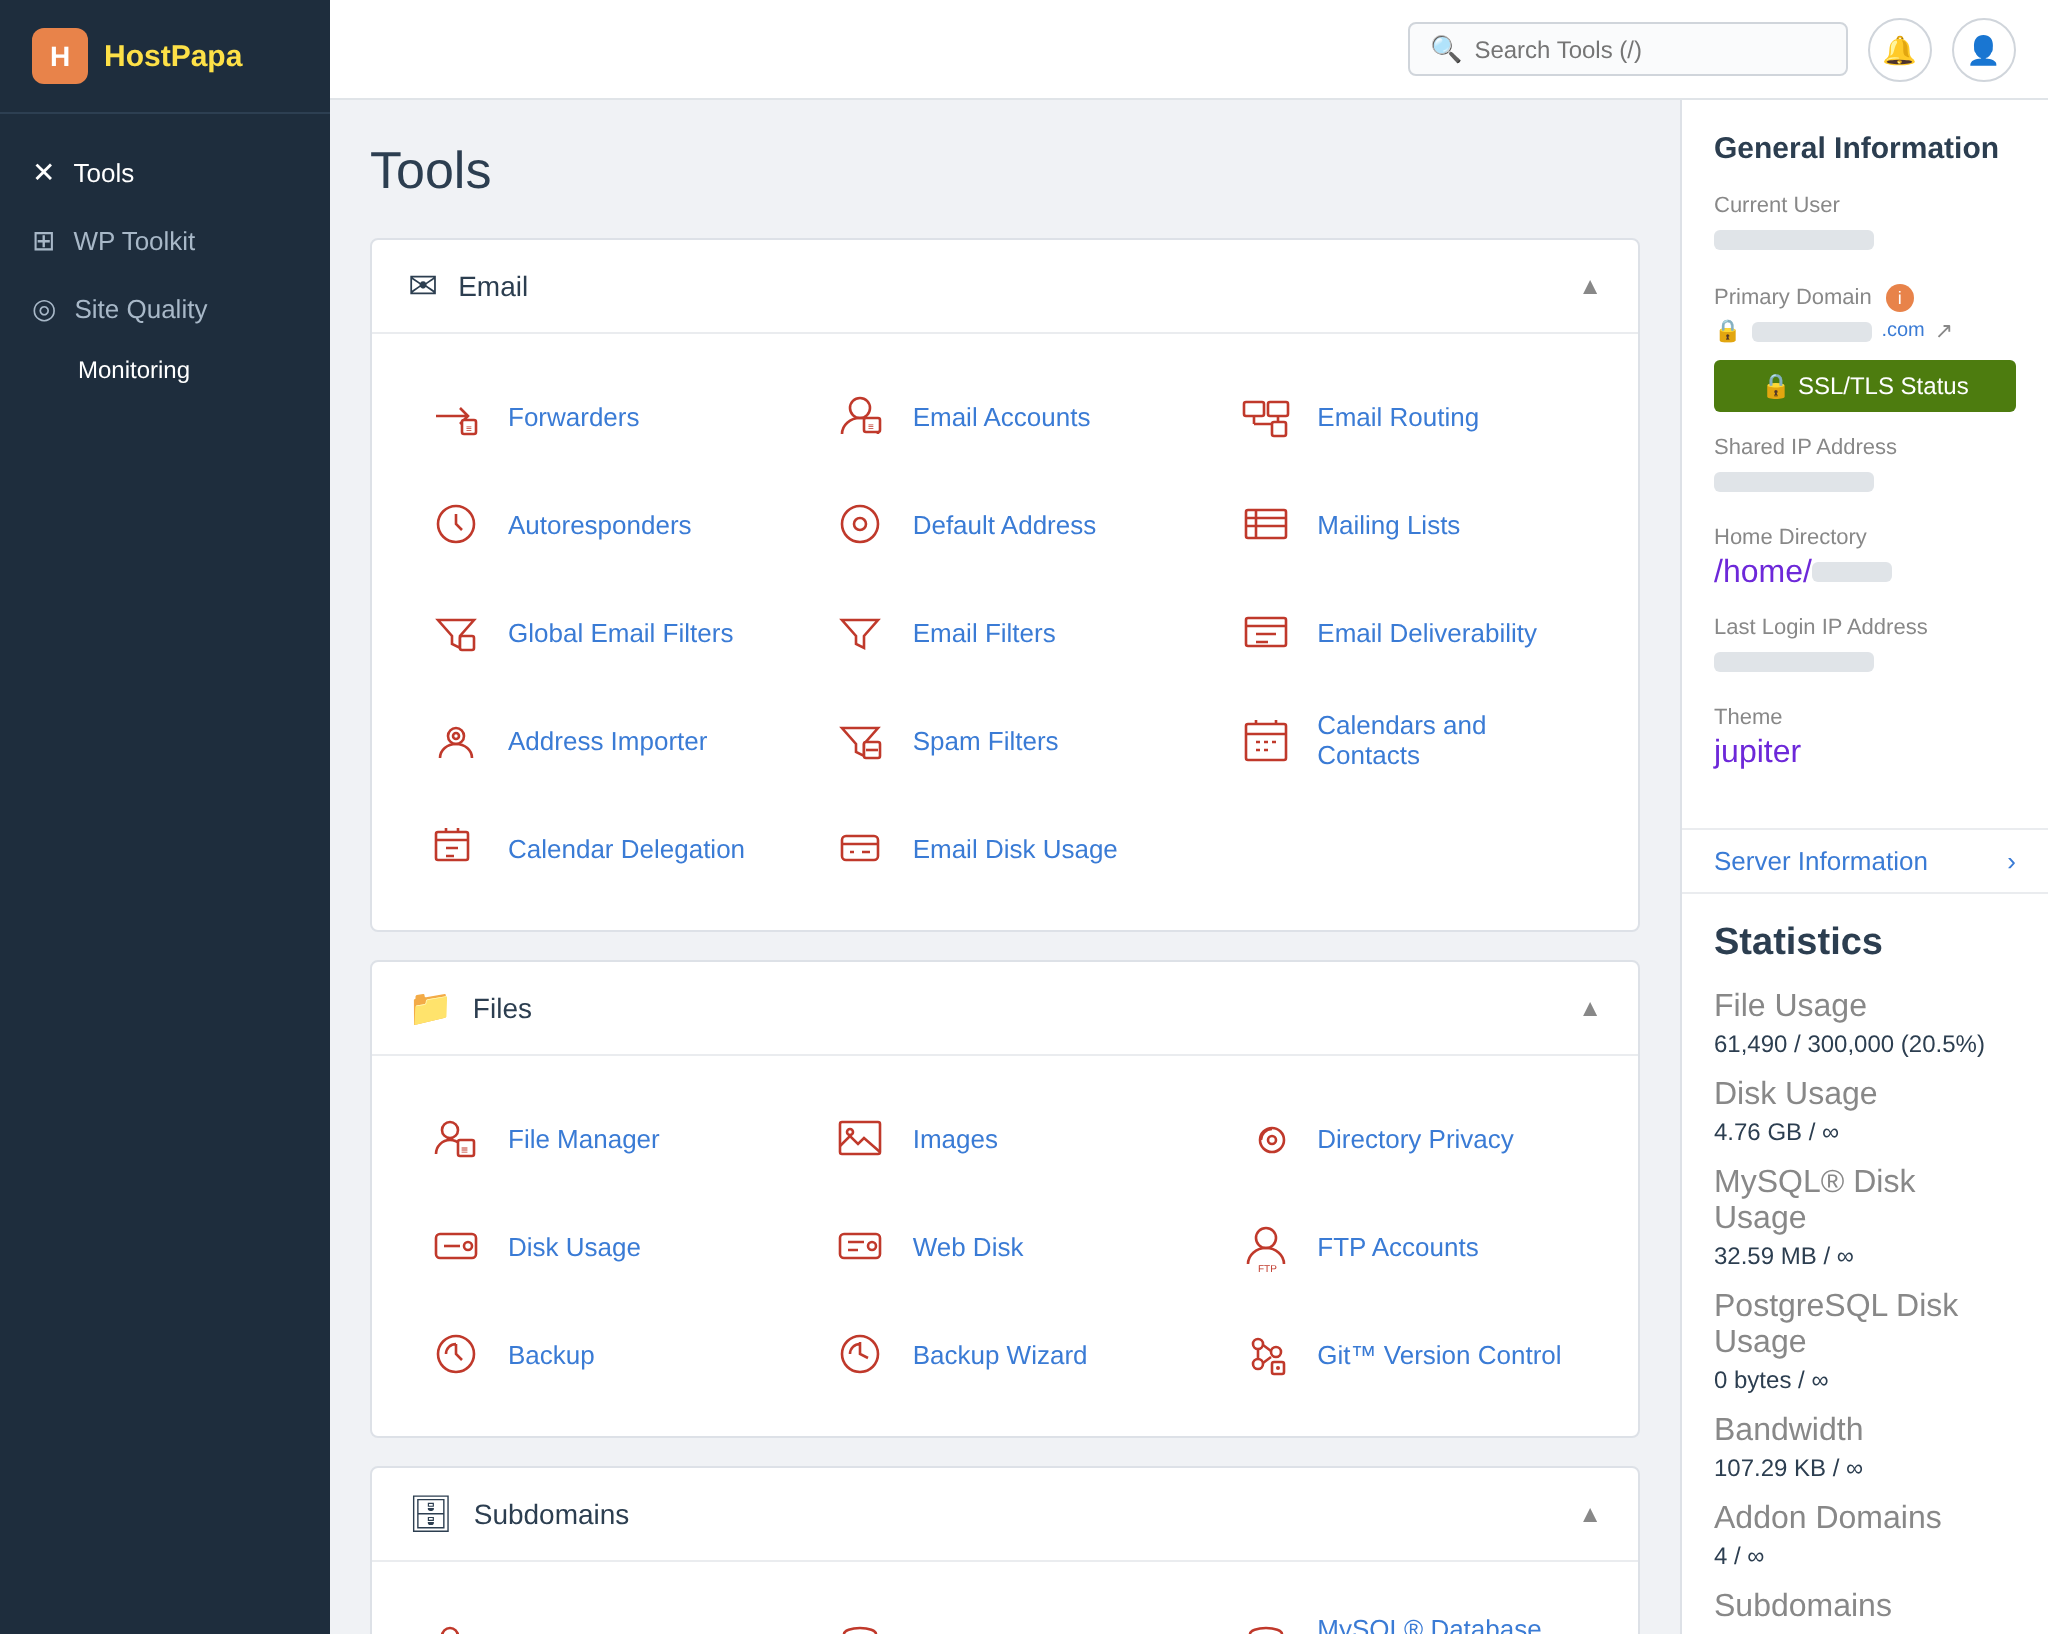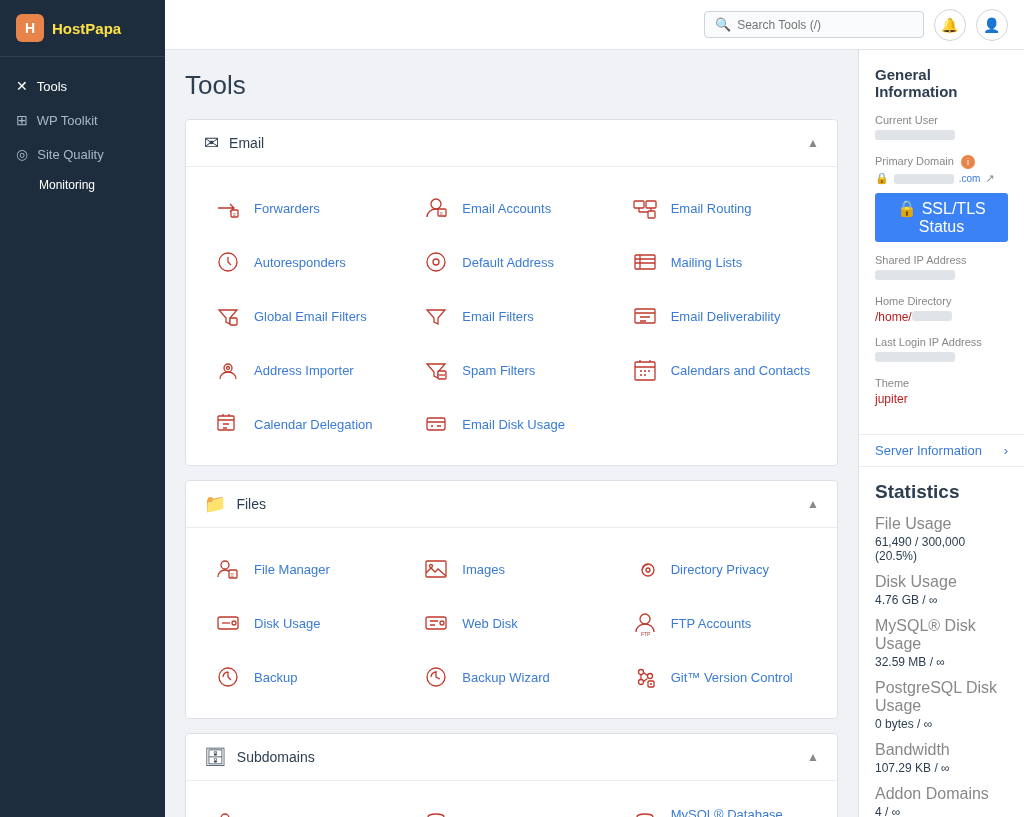--- a/index.html
+++ b/index.html
@@ -89,38 +89,38 @@
     .section-body { padding: 16px 18px; }
     .tools-grid { display: grid; grid-template-columns: repeat(3, 1fr); gap: 4px 10px; }
     .tool-item {
       display: flex; align-items: center; gap: 10px; padding: 9px 8px; border-radius: 4px; cursor: pointer; color: #3a7bd5; font-size: 13px;
     }
     .tool-icon { width: 32px; height: 32px; display: flex; align-items: center; justify-content: center; flex-shrink: 0; }
     .tool-icon svg { width: 26px; height: 26px; }
 
     
     .right-panel {
-      width: 166px; flex-shrink: 0; overflow-y: auto; background: white;
+      width: 184px; flex-shrink: 0; overflow-y: auto; background: white;
       border-left: 1px solid #dde1e7; padding: 0;
     }
     .panel-section { padding: 16px 16px; border-bottom: 1px solid #eaecef; }
     .panel-title { font-size: 15px; font-weight: 600; color: #2c3e50; margin-bottom: 14px; }
     .info-row { margin-bottom: 12px; }
     .info-label { font-size: 11px; color: #888; margin-bottom: 3px; font-weight: 500; }
-    .info-value { font-size: 12px; color: #b91c1c; }
+    .info-value { font-size: 16px; color: #6d28d9; }
     .blurred-bar { height: 10px; background: #e0e4e8; border-radius: 3px; width: 80px; display: inline-block; }
     .blurred-bar-sm { height: 10px; background: #e0e4e8; border-radius: 3px; width: 60px; display: inline-block; }
     .domain-row { display: flex; align-items: center; gap: 5px; }
     .lock-icon { color: #888; font-size: 11px; }
     .domain-text { font-size: 10px; color: #3a7bd5; }
     .ext-link { color: #888; font-size: 11px; }
     .ssl-btn {
       display: block; width: 100%; margin-top: 8px; padding: 6px 10px;
-      background: #3b82f6; color: white; border: none; border-radius: 3px;
-      font-size: 16px; cursor: pointer; text-align: center;
+      background: #4d7c0f; color: white; border: none; border-radius: 3px;
+      font-size: 12px; cursor: pointer; text-align: center;
     }
     .server-info-row {
       display: flex; align-items: center; justify-content: space-between;
       padding: 8px 16px; cursor: pointer; color: #3a7bd5; font-size: 13px; font-weight: 500;
       border-bottom: 1px solid #eaecef;
     }
 
     .stats-section { padding: 14px 16px; }
     .stats-title { font-size: 19px; font-weight: 600; color: #2c3e50; margin-bottom: 12px; }
     .stat-row { margin-bottom: 10px; }

